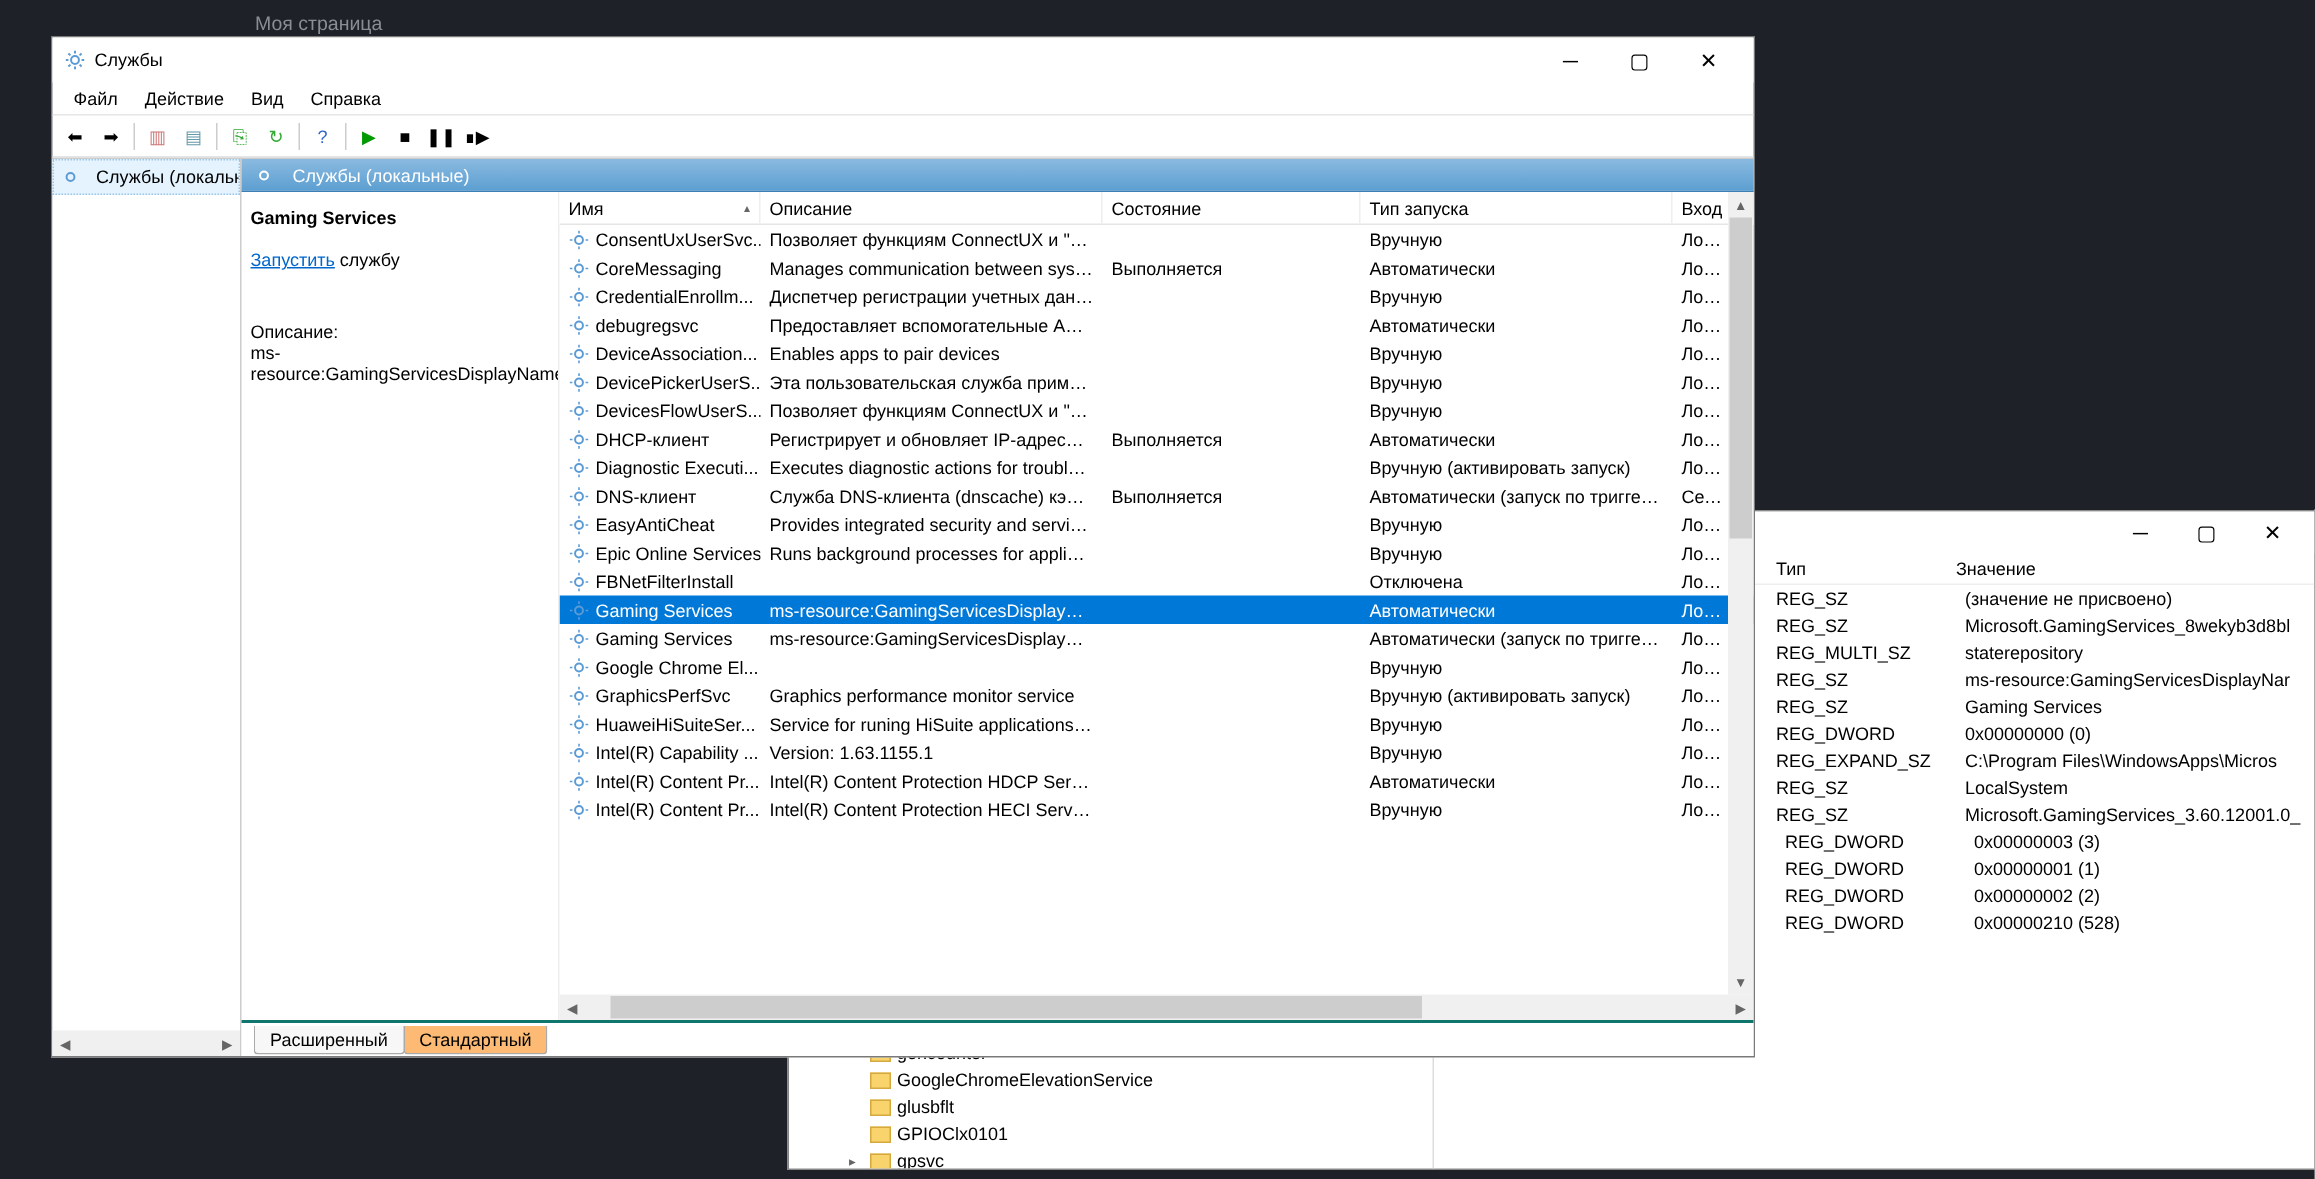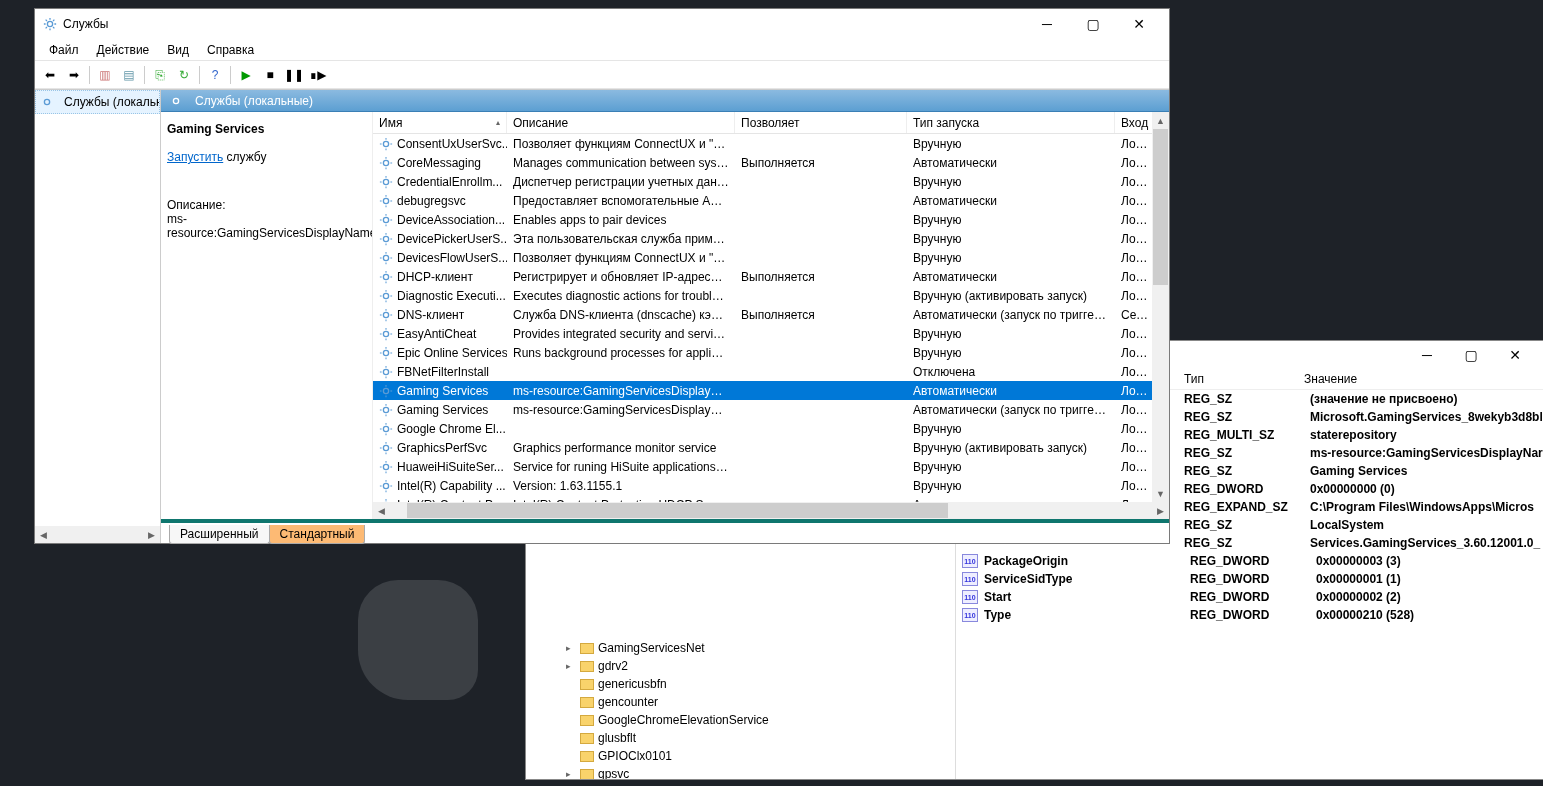--- a/index.html
+++ b/index.html
@@ -2,21 +2,21 @@
 <html><head>
 <meta charset="utf-8">
 <style>
 * { box-sizing: border-box; margin: 0; padding: 0; }
 body { font-family: "Segoe UI", Tahoma, sans-serif; font-size: 12px; background: #1a1d21; overflow: hidden; width: 1543px; height: 786px; position: relative; }
 
 .bg-dark { position: absolute; inset: 0; background: #1e2228; }
 .bg-top-hint { position: absolute; left: 170px; top: 8px; color: #8a8e93; font-size: 13px; }
 
 
-.win-services { position: absolute; left: 34px; top: 8px; width: 1136px; height: 536px; background: #fff; border: 1px solid #7a7a7a; display: flex; flex-direction: column; }
+.win-services { position: absolute; left: 34px; top: 24px; width: 1136px; height: 681px; background: #fff; border: 1px solid #7a7a7a; display: flex; flex-direction: column; }
 .titlebar { height: 30px; display: flex; align-items: center; padding: 0 8px; background: #fff; }
 .gear-icon { display: inline-block; width: 14px; height: 14px; margin-right: 6px; }
 .gear-icon svg { width: 14px; height: 14px; }
 .title-text { font-size: 12px; }
 .win-buttons { margin-left: auto; display: flex; gap: 2px; }
 .win-btn { width: 44px; height: 28px; display: flex; align-items: center; justify-content: center; cursor: pointer; font-size: 14px; font-family: "Segoe UI Symbol", sans-serif; }
 
 .menubar { height: 22px; display: flex; align-items: center; padding: 0 6px; gap: 2px; border-bottom: 1px solid #e5e5e5; }
 .menu-item { padding: 2px 8px; cursor: pointer; }
 
@@ -48,36 +48,36 @@
 .row.selected { background: #0078d7; color: #fff; }
 .row .cell { padding: 0 6px; overflow: hidden; text-overflow: ellipsis; white-space: nowrap; }
 .row .cell.name { display: flex; align-items: center; gap: 4px; }
 .tiny-gear { flex: 0 0 14px; height: 14px; }
 
 .hscroll { height: 17px; background: #f0f0f0; display: flex; align-items: center; }
 .hscroll .thumb { height: 15px; background: #cdcdcd; width: 68%; margin-left: 17px; }
 .vscroll-stub { position: absolute; right: 0; top: 0; bottom: 17px; width: 17px; background: #f0f0f0; }
 .vscroll-stub .thumb { position: absolute; top: 17px; left: 1px; right: 1px; height: 40%; background: #cdcdcd; }
 
-.bottom-tabs { height: 24px; display: flex; align-items: flex-start; border-top: 4px solid #0f766e; background: #fff; padding-top: 2px; }
+.bottom-tabs { height: 24px; display: flex; align-items: flex-start; border-top: 2px solid #0f766e; background: #fff; padding-top: 2px; }
 .btab { padding: 2px 10px; border: 1px solid #aaa; border-top: none; border-radius: 0 0 3px 3px; margin-left: -1px; background: #fdba74; cursor: pointer; }
 .btab:first-child { margin-left: 8px; }
 .btab.inactive { background: #f7f7f7; }
 .btab:first-of-type { position: relative; }
 
 
 .win-reg { position: absolute; left: 525px; top: 340px; width: 1019px; height: 440px; background: #fff; border: 1px solid #888; overflow: hidden; }
 .win-reg .titlebar { height: 28px; justify-content: flex-end; padding-right: 6px; }
 .win-reg .reg-body { display: flex; height: calc(100% - 28px); }
 .reg-tree { width: 430px; border-right: 1px solid #ddd; padding-top: 270px; overflow: hidden; }
 .tree-row { display: flex; align-items: center; height: 18px; padding-left: 40px; gap: 4px; white-space: nowrap; cursor: pointer; }
 .tree-row .chev { width: 10px; color: #666; font-size: 9px; }
 .folder { width: 14px; height: 11px; background: #f9d36b; border: 1px solid #d4a93f; }
 .reg-list { flex: 1; display: flex; flex-direction: column; }
-.reg-row { display: flex; height: 18px; align-items: center; padding-left: 6px; gap: 6px; white-space: nowrap; font-weight: bold; }
+.reg-row { display: flex; height: 18px; align-items: center; padding-left: 6px; gap: 6px; white-space: nowrap; }
 .reg-icon { flex: 0 0 16px; height: 14px; display: flex; align-items: center; justify-content: center; font-size: 10px; }
 .reg-icon.bin { color: #33d; border: 1px solid #88d; background: #eef; font-size: 7px; }
 .reg-name-col { flex: 0 0 200px; overflow: hidden; }
 .reg-type-col { flex: 0 0 120px; }
 .reg-val-col { flex: 1; overflow: hidden; text-overflow: ellipsis; }
 .reg-header { display: flex; border-bottom: 1px solid #eee; padding: 3px 0 3px 6px; }
 .reg-header > div { padding-right: 8px; }
 
 .bg-blob { position: absolute; left: 358px; top: 580px; width: 120px; height: 120px; background: #3b3f44; border-radius: 40px 40px 30px 50px; }
 
@@ -184,21 +184,21 @@
             <div class="reg-val-col">C:\Program Files\WindowsApps\Micros</div>
           </div>
           <div class="reg-row">
             <div style="flex:0 0 216px"></div>
             <div class="reg-type-col">REG_SZ</div>
             <div class="reg-val-col">LocalSystem</div>
           </div>
           <div class="reg-row">
             <div style="flex:0 0 216px"></div>
             <div class="reg-type-col">REG_SZ</div>
-            <div class="reg-val-col">Services.GamingServices_3.60.12001.0_</div>
+            <div class="reg-val-col">Microsoft.GamingServices_3.60.12001.0_</div>
           </div>
         </div>
       <div id="reg-rows-named">
           <div class="reg-row">
             <span class="reg-icon bin">110</span>
             <div class="reg-name-col">PackageOrigin</div>
             <div class="reg-type-col">REG_DWORD</div>
             <div class="reg-val-col">0x00000003 (3)</div>
           </div>
           <div class="reg-row">
@@ -297,21 +297,21 @@
           <div>ms-resource:GamingServicesDisplayName</div>
         </div>
 
         <div class="list-panel">
           <div class="list-header">
             <div class="col c1">
                 <span>Имя</span>
                 <span class="sort-ind">▴</span>
               </div>
             <div class="col c2">Описание</div>
-            <div class="col c3">Позволяет</div>
+            <div class="col c3">Состояние</div>
             <div class="col c4">Тип запуска</div>
             <div class="col c5">Вход</div>
           </div>
           <div class="list-rows" id="service-rows">
               <div class="row">
                 <div class="cell c1 name">
                   <span class="tiny-gear"><svg viewBox="0 0 16 16" width="14" height="14">
                       <circle cx="8" cy="8" r="3" fill="none" stroke="#5b9bd5" stroke-width="1.5"></circle>
                       <path d="M8 1v2M8 13v2M1 8h2M13 8h2" stroke="#5b9bd5" stroke-width="1.2"></path>
                     </svg></span>

